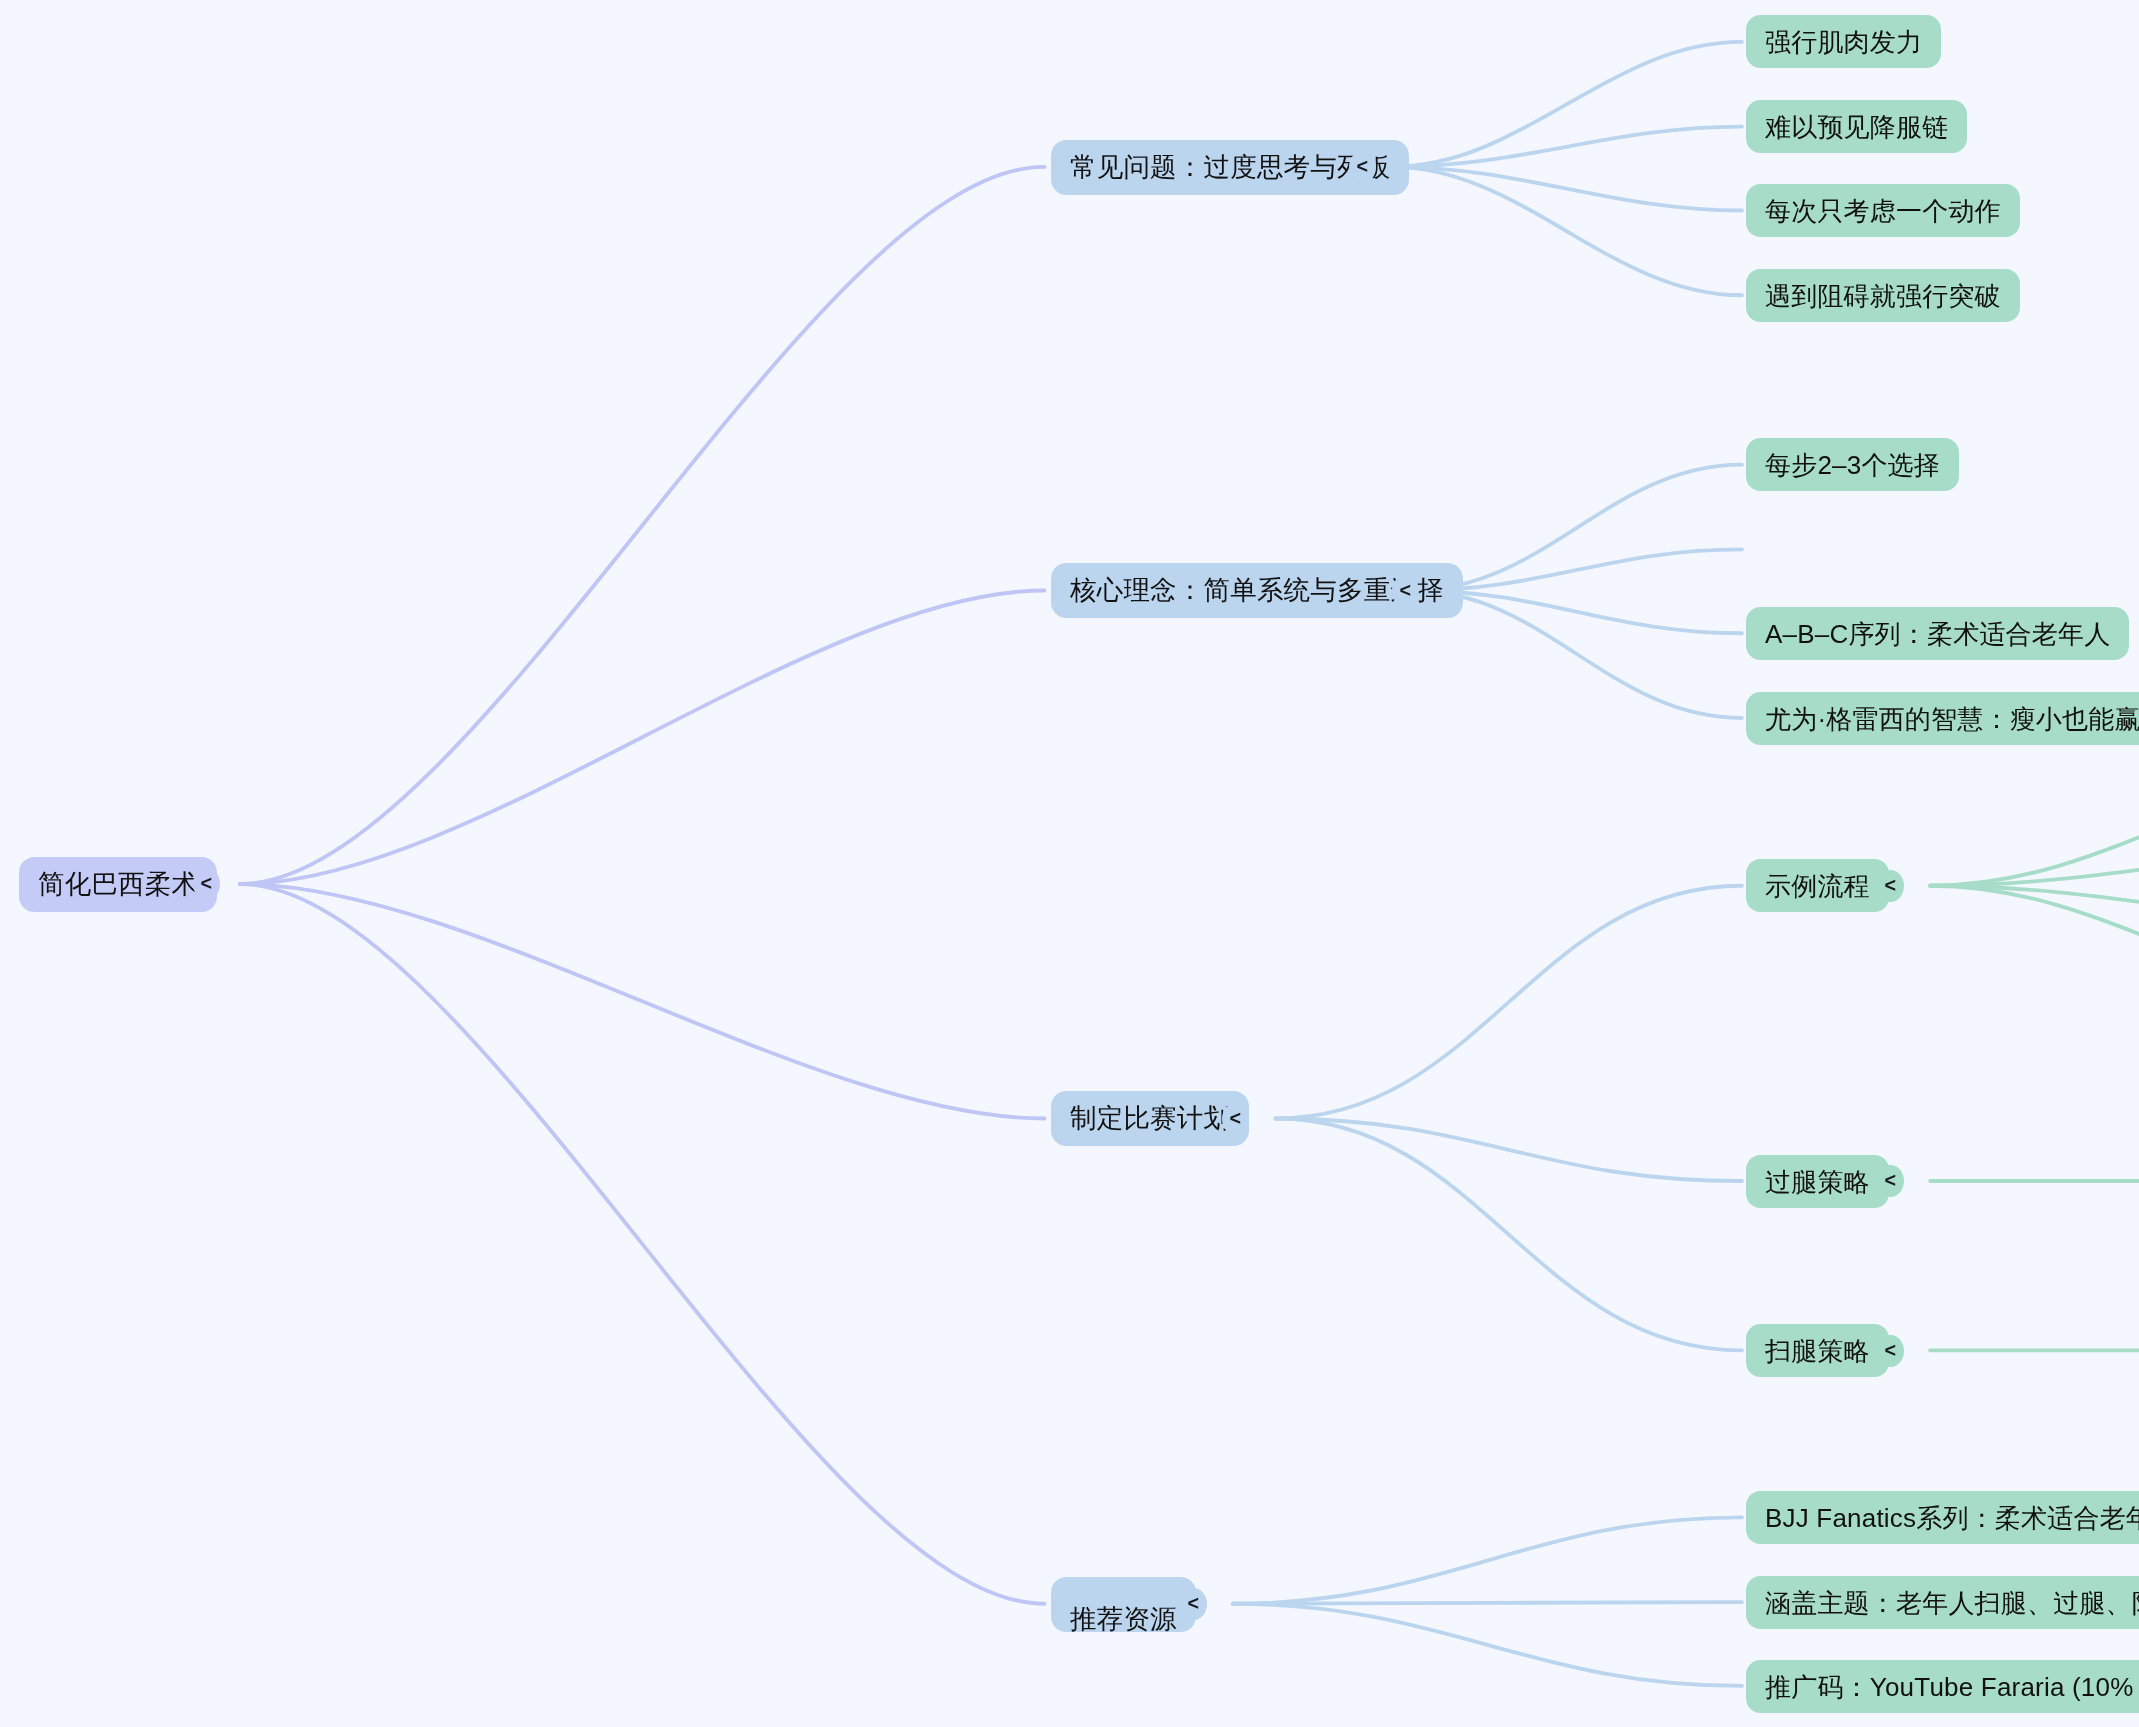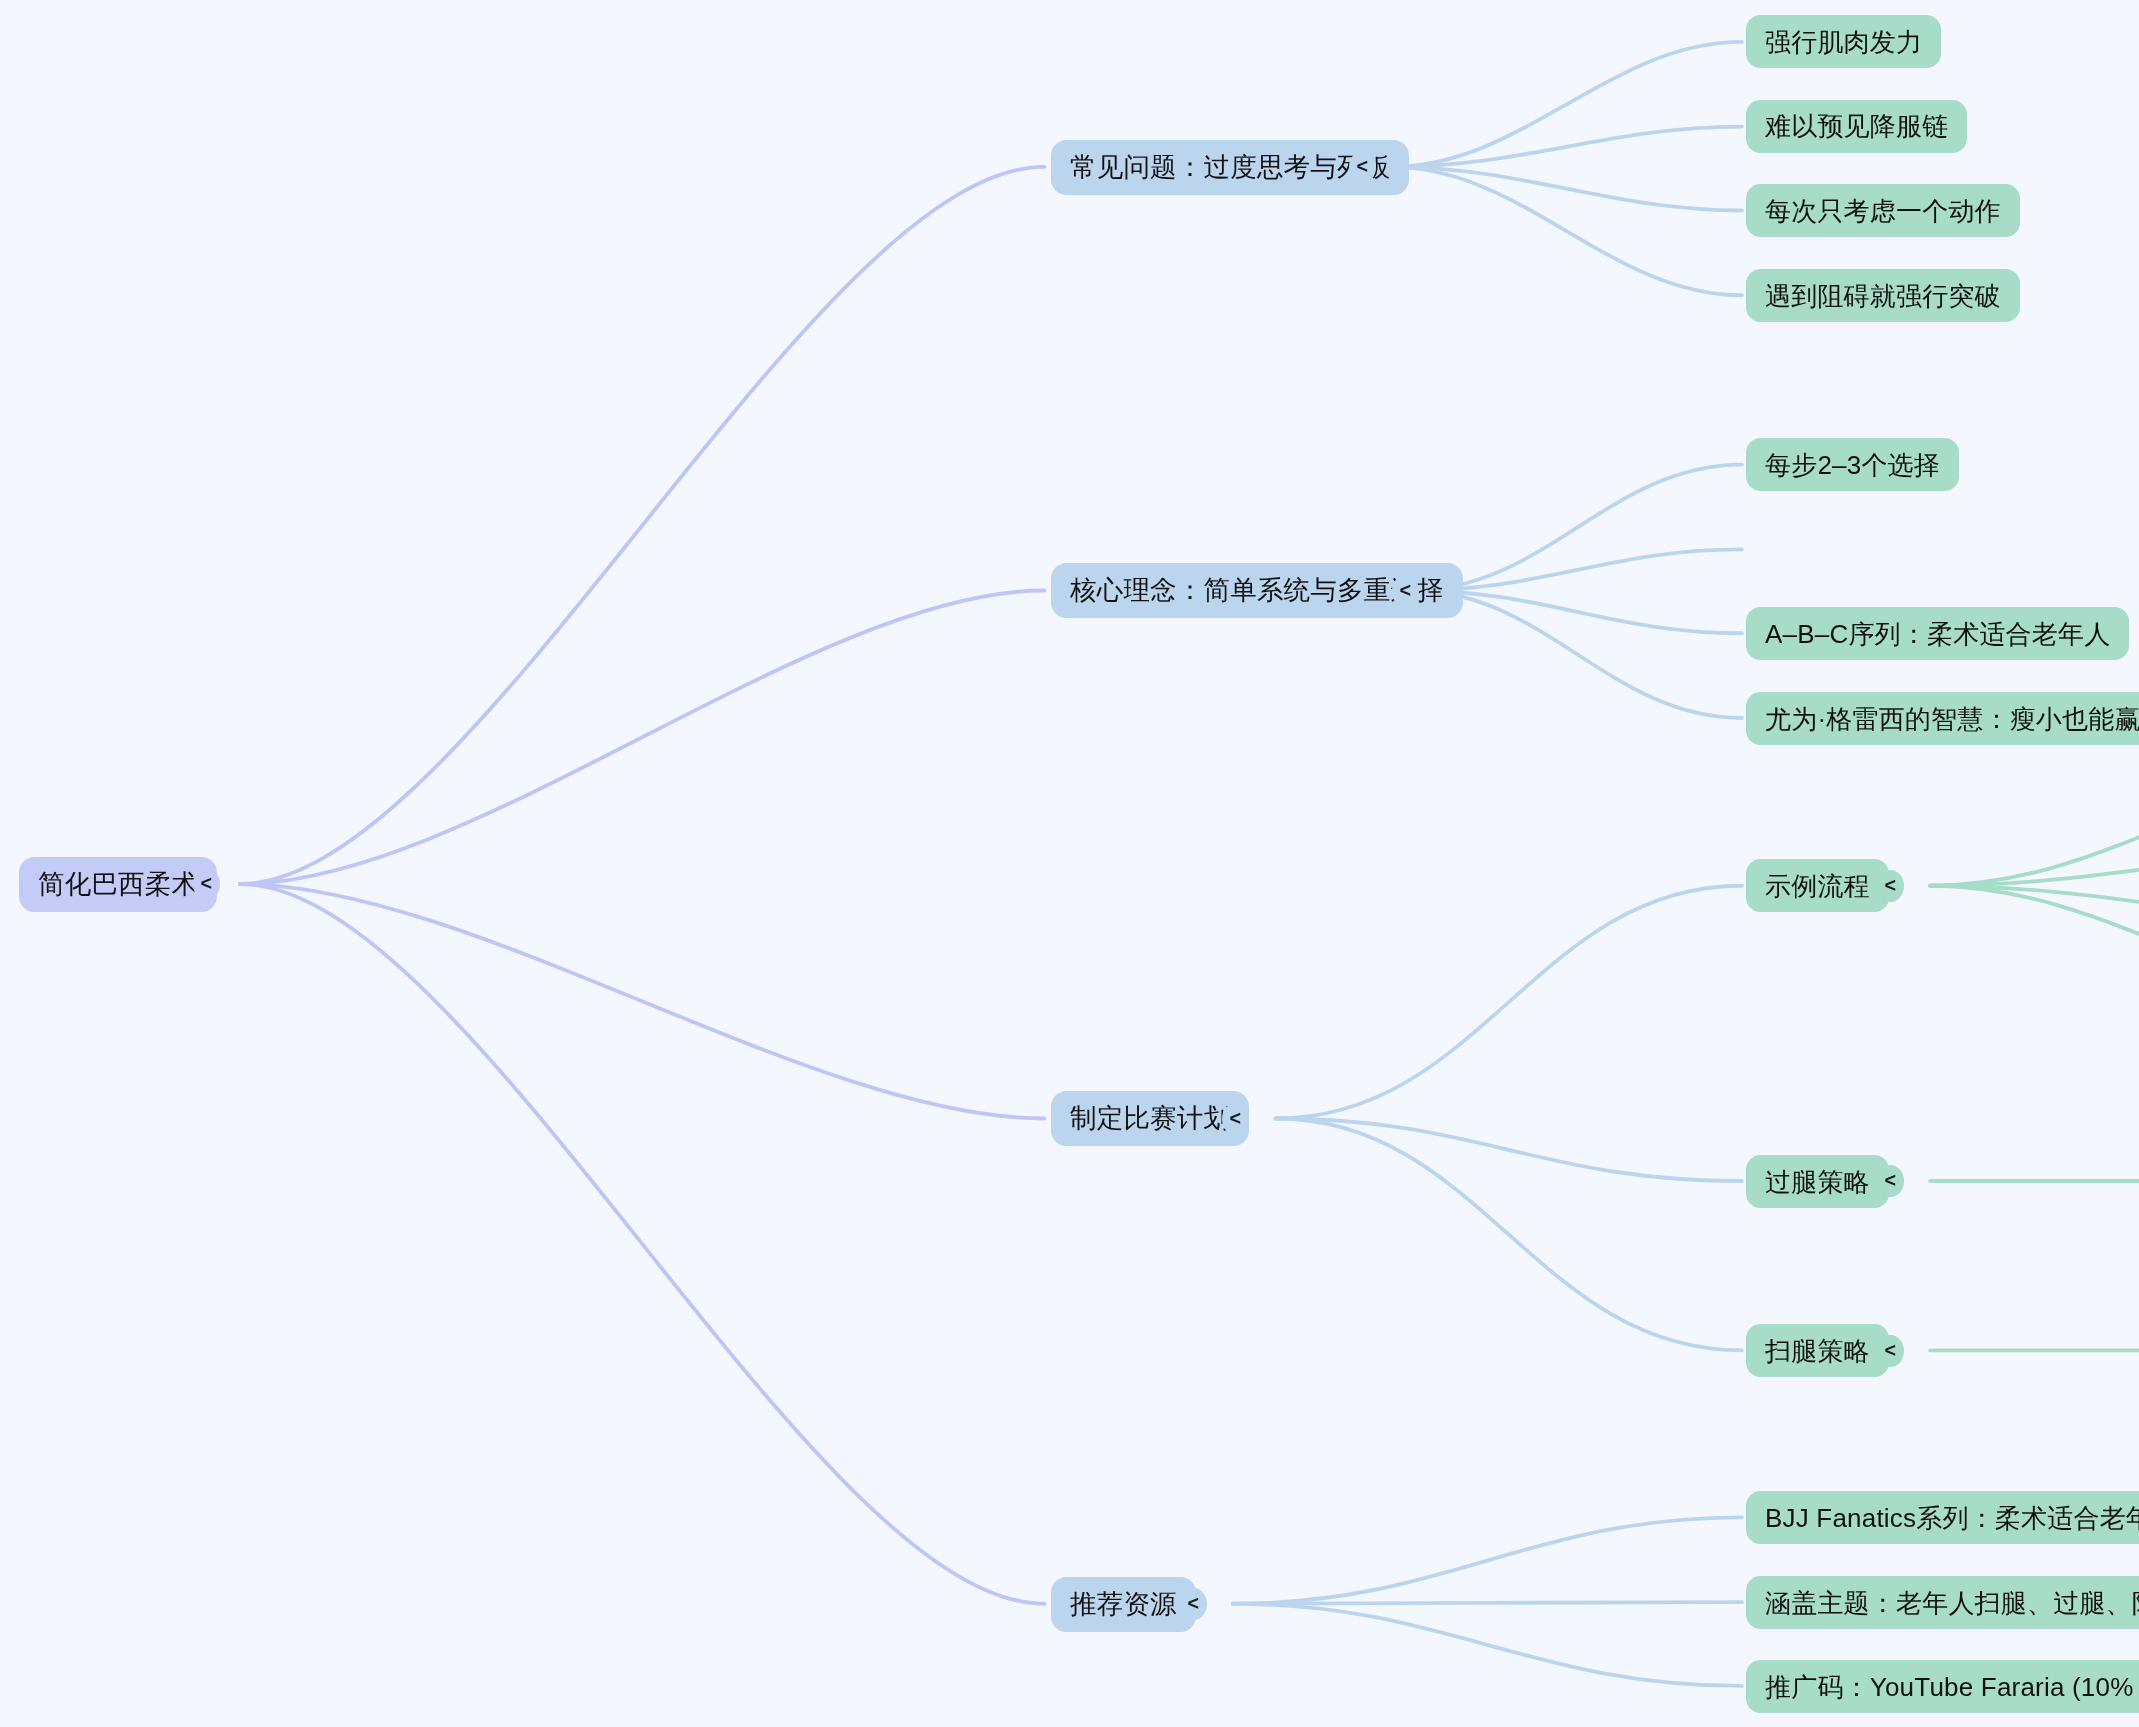--- a/index.html
+++ b/index.html
@@ -126,21 +126,21 @@
   <div class="node lvl-2" style="left:1051px; top:140px;">
     <span class="node-label">常见问题：过度思考与死板</span>
   </div>
   <div class="toggle tg-2" style="left:1349px; top:151px;">
     <span>&lt;</span>
   </div>
 
   <div class="node lvl-3" style="left:1746px; top:15.4px;">
     <span class="node-label">强行肌肉发力</span>
   </div>
-  <div class="node lvl-3" style="left:1746px; top:100px;font-family:Liberation Serif, serif;">
+  <div class="node lvl-3" style="left:1746px; top:100px;">
     <span class="node-label">难以预见降服链</span>
   </div>
   <div class="node lvl-3" style="left:1746px; top:184px;">
     <span class="node-label">每次只考虑一个动作</span>
   </div>
   <div class="node lvl-3" style="left:1746px; top:269px;">
     <span class="node-label">遇到阻碍就强行突破</span>
   </div>
 
   <div class="node lvl-2" style="left:1051px; top:563px;">
@@ -181,21 +181,21 @@
     <span>&lt;</span>
   </div>
 
   <div class="node lvl-3" style="left:1746px; top:1324px;">
     <span class="node-label">扫腿策略</span>
   </div>
   <div class="toggle tg-3" style="left:1877px; top:1335px;">
     <span>&lt;</span>
   </div>
 
-  <div class="node lvl-2" style="left:1051px; top:1577px;">
+  <div class="node lvl-2" style="left:1051px; top:1577px;align-items:flex-end;">
     <span class="node-label">推荐资源</span>
   </div>
   <div class="toggle tg-2" style="left:1180px; top:1588px;">
     <span>&lt;</span>
   </div>
 
   <div class="node lvl-3" style="left:1746px; top:1491px;">
     <span class="node-label">BJJ Fanatics系列：柔术适合老年人</span>
   </div>
   <div class="node lvl-3" style="left:1746px; top:1576px;">

